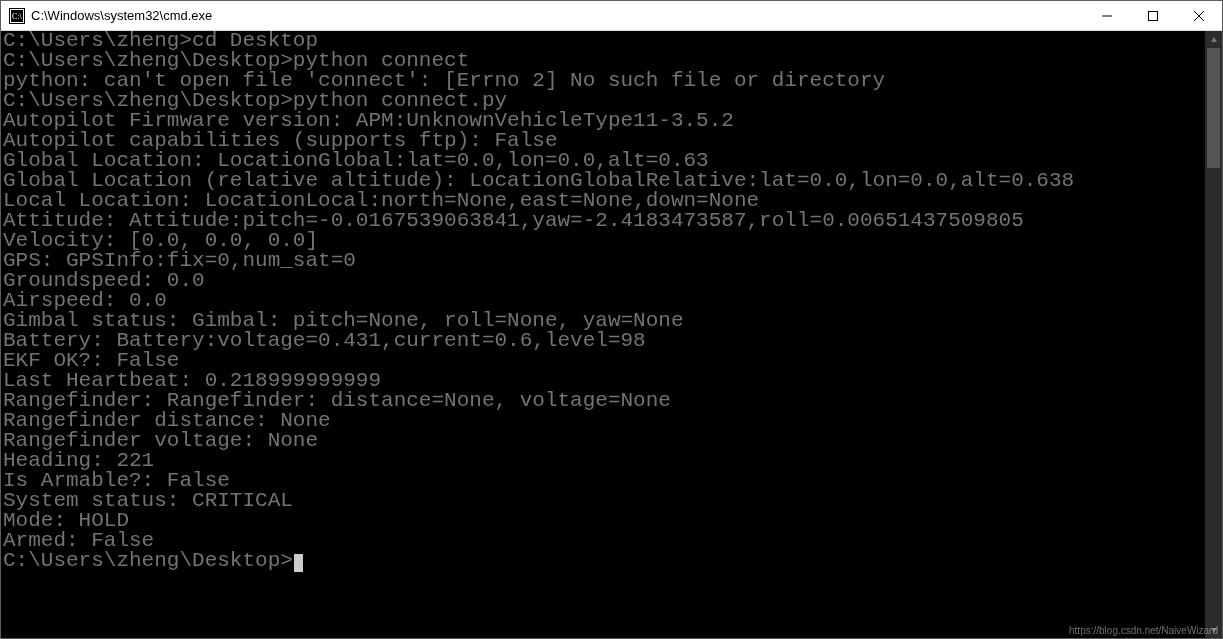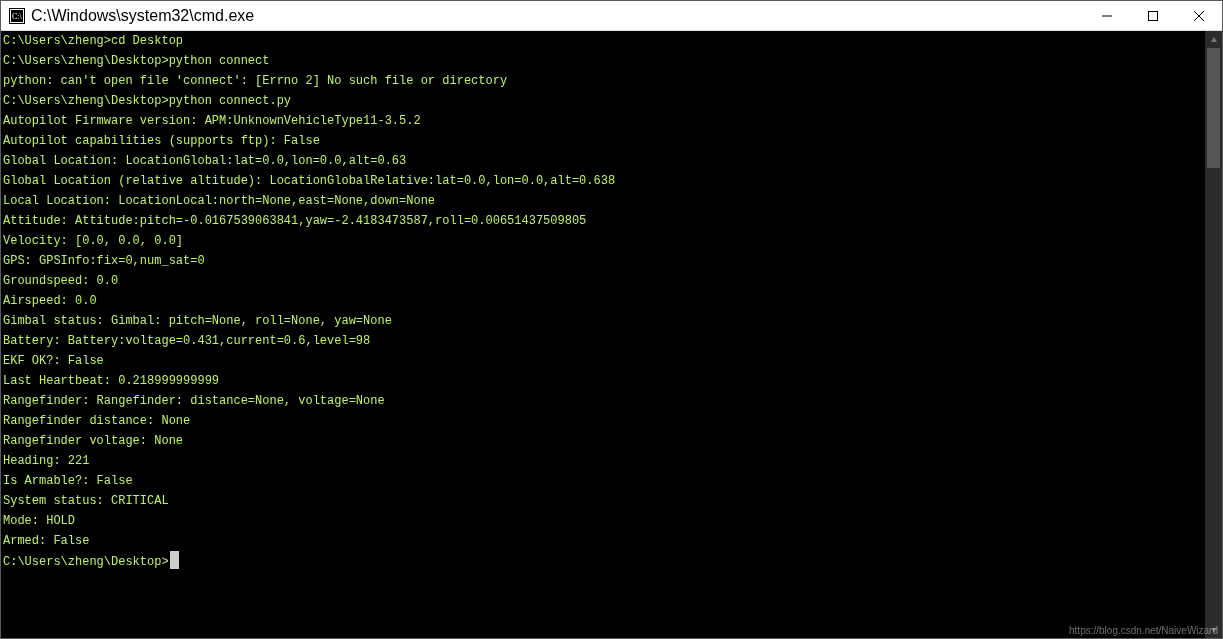--- a/index.html
+++ b/index.html
@@ -1,25 +1,25 @@
 <!DOCTYPE html>
 <html><head>
 <meta charset="utf-8">
 <style>
   * { margin: 0; padding: 0; box-sizing: border-box; }
   html, body { width: 1223px; height: 639px; overflow: hidden; font-family: "Segoe UI", Tahoma, sans-serif; background: #f0f0f0; }
   .window { width: 1223px; height: 639px; border: 1px solid #5a5a5a; background: #ffffff; display: flex; flex-direction: column; position: relative; }
   .titlebar { height: 30px; background: #ffffff; display: flex; align-items: center; border-bottom: 1px solid #dcdcdc; }
   .titlebar .app-icon { width: 16px; height: 16px; margin: 0 6px 0 8px; display: inline-flex; align-items: center; justify-content: center; }
-  .titlebar .title { flex: 1; font-size: 16px; color: #000; line-height: 30px; white-space: nowrap; overflow: hidden; }
+  .titlebar .title { flex: 1; font-size: 13px; color: #000; line-height: 30px; white-space: nowrap; overflow: hidden; }
   .titlebar .controls { display: flex; height: 100%; }
   .titlebar .ctrl { width: 46px; height: 100%; display: flex; align-items: center; justify-content: center; }
   .titlebar .ctrl svg { width: 10px; height: 10px; stroke: #000; stroke-width: 1; fill: none; }
   .client { flex: 1; display: flex; background: #000000; position: relative; }
-  .terminal { flex: 1; background: #000000; color: #bef264; font-family: Consolas, "Courier New", monospace; font-size: 12px; line-height: 20px; padding: 0 2px 12px 2px; white-space: pre; overflow: hidden; }
+  .terminal { flex: 1; background: #000000; color: #737373; font-family: Consolas, "Courier New", monospace; font-size: 21px; line-height: 20px; padding: 0 2px 12px 2px; white-space: pre; overflow: hidden; }
   .terminal .line { display: block; }
   .terminal .cursor { display:inline-block; width:9px; height:18px; background:#cccccc; vertical-align: text-bottom; margin-left:1px; animation: blink 1s step-end infinite; }
   @keyframes blink { 50% { opacity: 0; } }
   .scrollbar { width: 17px; background: #2b2b2b; display: flex; flex-direction: column; }
   .scrollbar .arrow { height: 17px; display:flex; align-items:center; justify-content:center; }
   .scrollbar .arrow svg { width:8px; height:8px; fill:#777; }
   .scrollbar .track { flex:1; position:relative; }
   .scrollbar .thumb { position:absolute; left:2px; right:2px; top:0; height:120px; background:#555555; }
   .watermark { position:absolute; right:4px; bottom:2px; color: rgba(200,200,200,0.55); font-size:10px; font-family: Arial, sans-serif; pointer-events:none; }
 </style>

